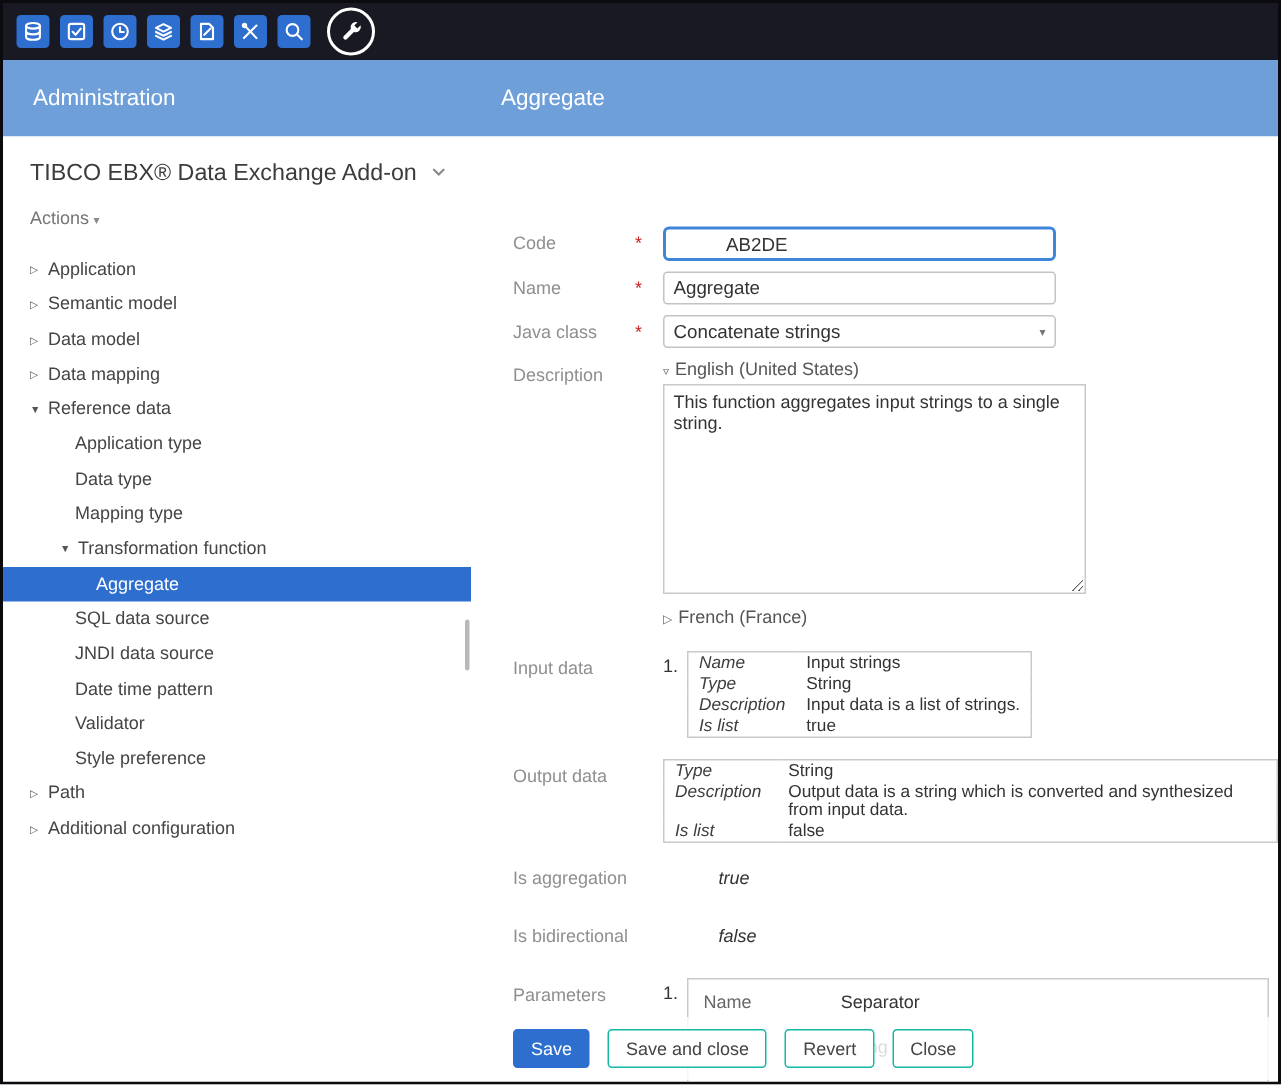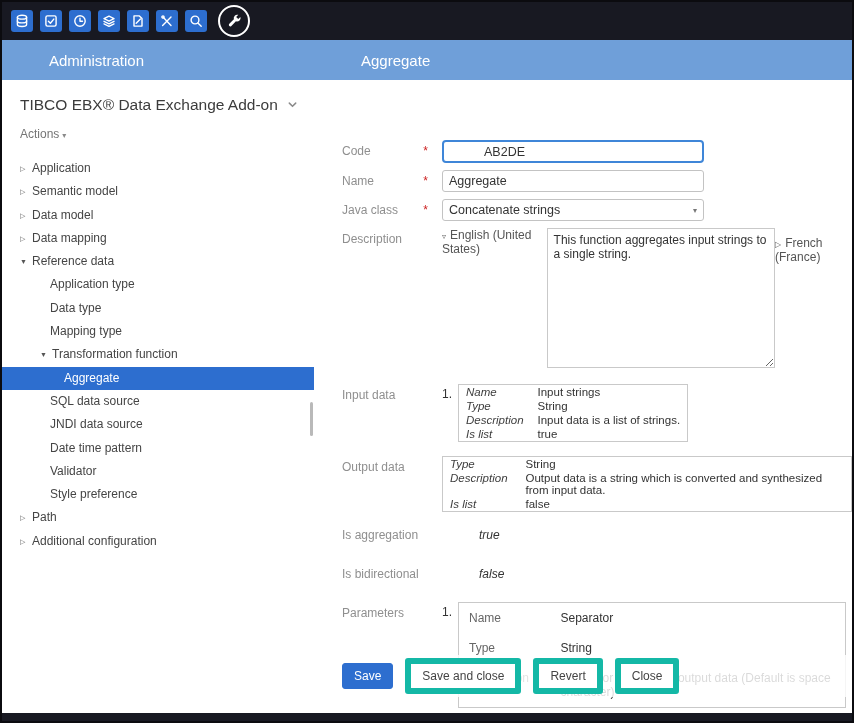--- a/index.html
+++ b/index.html
@@ -9,21 +9,21 @@
   
   .topbar { height:38px; background:#181922; display:flex; align-items:center; gap:7px; padding-left:9px; position:relative; z-index:3; }
   .tile { width:22px; height:22px; background:#2d6ecf; border-radius:3px; display:flex; align-items:center; justify-content:center; cursor:pointer; flex:0 0 auto; }
   .tile svg { width:14px; height:14px; }
   .tile svg * { stroke:#fff; stroke-width:1.4; fill:none; stroke-linecap:round; stroke-linejoin:round; }
   .tile.active { width:32px; height:32px; border-radius:50%; background:#181922; border:2px solid #fff; margin-left:4px; }
   .tile.active svg { width:16px; height:16px; }
   .tile.active svg path { fill:#fff; stroke:none; }
 
   
-  .header { height:40px; background:#6f9fd9; display:flex; color:#fff; font-size:15px;padding-left:27px; }
+  .header { height:51px; background:#6f9fd9; display:flex; color:#fff; font-size:15px; }
   .header .hleft { width:312px; display:flex; align-items:center; padding-left:20px; flex:0 0 auto; }
   .header .hright { flex:1; display:flex; align-items:center; padding-left:20px; }
 
   
   .main { display:flex; height:633px; background:#fff; }
 
   
   .sidebar { width:312px; flex:0 0 auto; position:relative; padding-top:16px; overflow:hidden; }
   .side-title { display:flex; align-items:center; justify-content:space-between; padding:0 16px 0 18px; font-size:15.5px; color:#3c3c3c; cursor:pointer; }
   .side-title .chev svg { width:11px; height:11px; }
@@ -43,21 +43,21 @@
   
   .content { flex:1; position:relative; overflow:hidden; padding:60px 0 0 28px; }
   .frow { display:flex; margin-bottom:7px; align-items:flex-start; }
   .flabel { width:100px; flex:0 0 auto; font-size:12px; color:#8f8f8f; padding-top:4px; position:relative; }
   .flabel .star { position:absolute; right:14px; color:#cc2222; }
   .tinput { width:262px; height:22px; border:1px solid #c3c3c3; border-radius:3px; font-size:12.5px; color:#333; padding:0 6px; font-family:"Liberation Sans",sans-serif; }
   .tinput.focused { border:2px solid #3f86d8; border-radius:4px; height:23px;padding-left:40px; }
   .tselect { width:262px; height:22px; border:1px solid #c3c3c3; border-radius:3px; font-size:12.5px; color:#333; padding:0 6px; display:flex; align-items:center; justify-content:space-between; cursor:pointer; background:#fff; }
   .tselect .sel-caret { font-size:8px; color:#777; }
 
-  .desc-block { display:flex; flex-direction:row; }
+  .desc-block { display:flex; flex-direction:column; }
   .lang-toggle { font-size:12px; color:#555; cursor:pointer; margin-bottom:3px; }
   .lang-toggle .lt-caret { font-size:8px; color:#666; margin-right:4px; }
   .desc-text { width:282px; height:140px; border:1px solid #c9c9c9; font-size:12px; color:#333; padding:4px 6px; resize:both; font-family:"Liberation Sans",sans-serif; }
   .lang-toggle.fr { margin-top:8px; margin-bottom:0; }
 
   .numbered { display:flex; align-items:flex-start; }
   .num { font-size:12px; color:#333; width:16px; flex:0 0 auto; padding-top:3px; }
   .kv-table { border:1px solid #c9c9c9; border-collapse:collapse; font-size:11.5px; color:#333; }
   .kv-table td { padding:1px 7px 1px 7px; vertical-align:top; }
   .kv-table td.k { font-style:italic; color:#3d3d3d; }
@@ -67,24 +67,24 @@
   .mb12 { margin-bottom:12px; }
   .plainval { font-size:12px; font-style:italic; color:#333; padding-top:4px; }
   .rowgap { margin-bottom:21px;gap:37px; }
 
   .param-table { border:1px solid #c9c9c9; border-collapse:collapse; font-size:12px; width:388px; }
   .param-table td { padding:8px 10px; vertical-align:top; }
   .param-table td.k { width:92px; color:#666; }
   .param-table td.v { color:#333; }
 
   
-  .footer { position:absolute; left:0; right:0; bottom:16px; height:42px; background:rgba(255,255,255,0.82); display:flex; align-items:center; gap:12px; padding-left:28px; }
+  .footer { position:absolute; left:0; right:0; bottom:4px; height:42px; background:rgba(255,255,255,0.82); display:flex; align-items:center; gap:12px; padding-left:28px; }
   .btn { font-size:12px; font-family:"Liberation Sans",sans-serif; border-radius:3px; padding:5px 11px; cursor:pointer; }
   .btn.primary { background:#2d6ecf; border:1px solid #2d6ecf; color:#fff; }
-  .btn.plain { background:#fff; border:6px solid #14b8a6; color:#444; }
+  .btn.plain { background:#fff; border:1px solid #14b8a6; color:#444; }
 
   .bottomstrip { height:12px; background:#181922; }
 </style>
 </head>
 <body>
 
 <div class="frame">
 
   <div class="topbar">
     <div class="tile">

